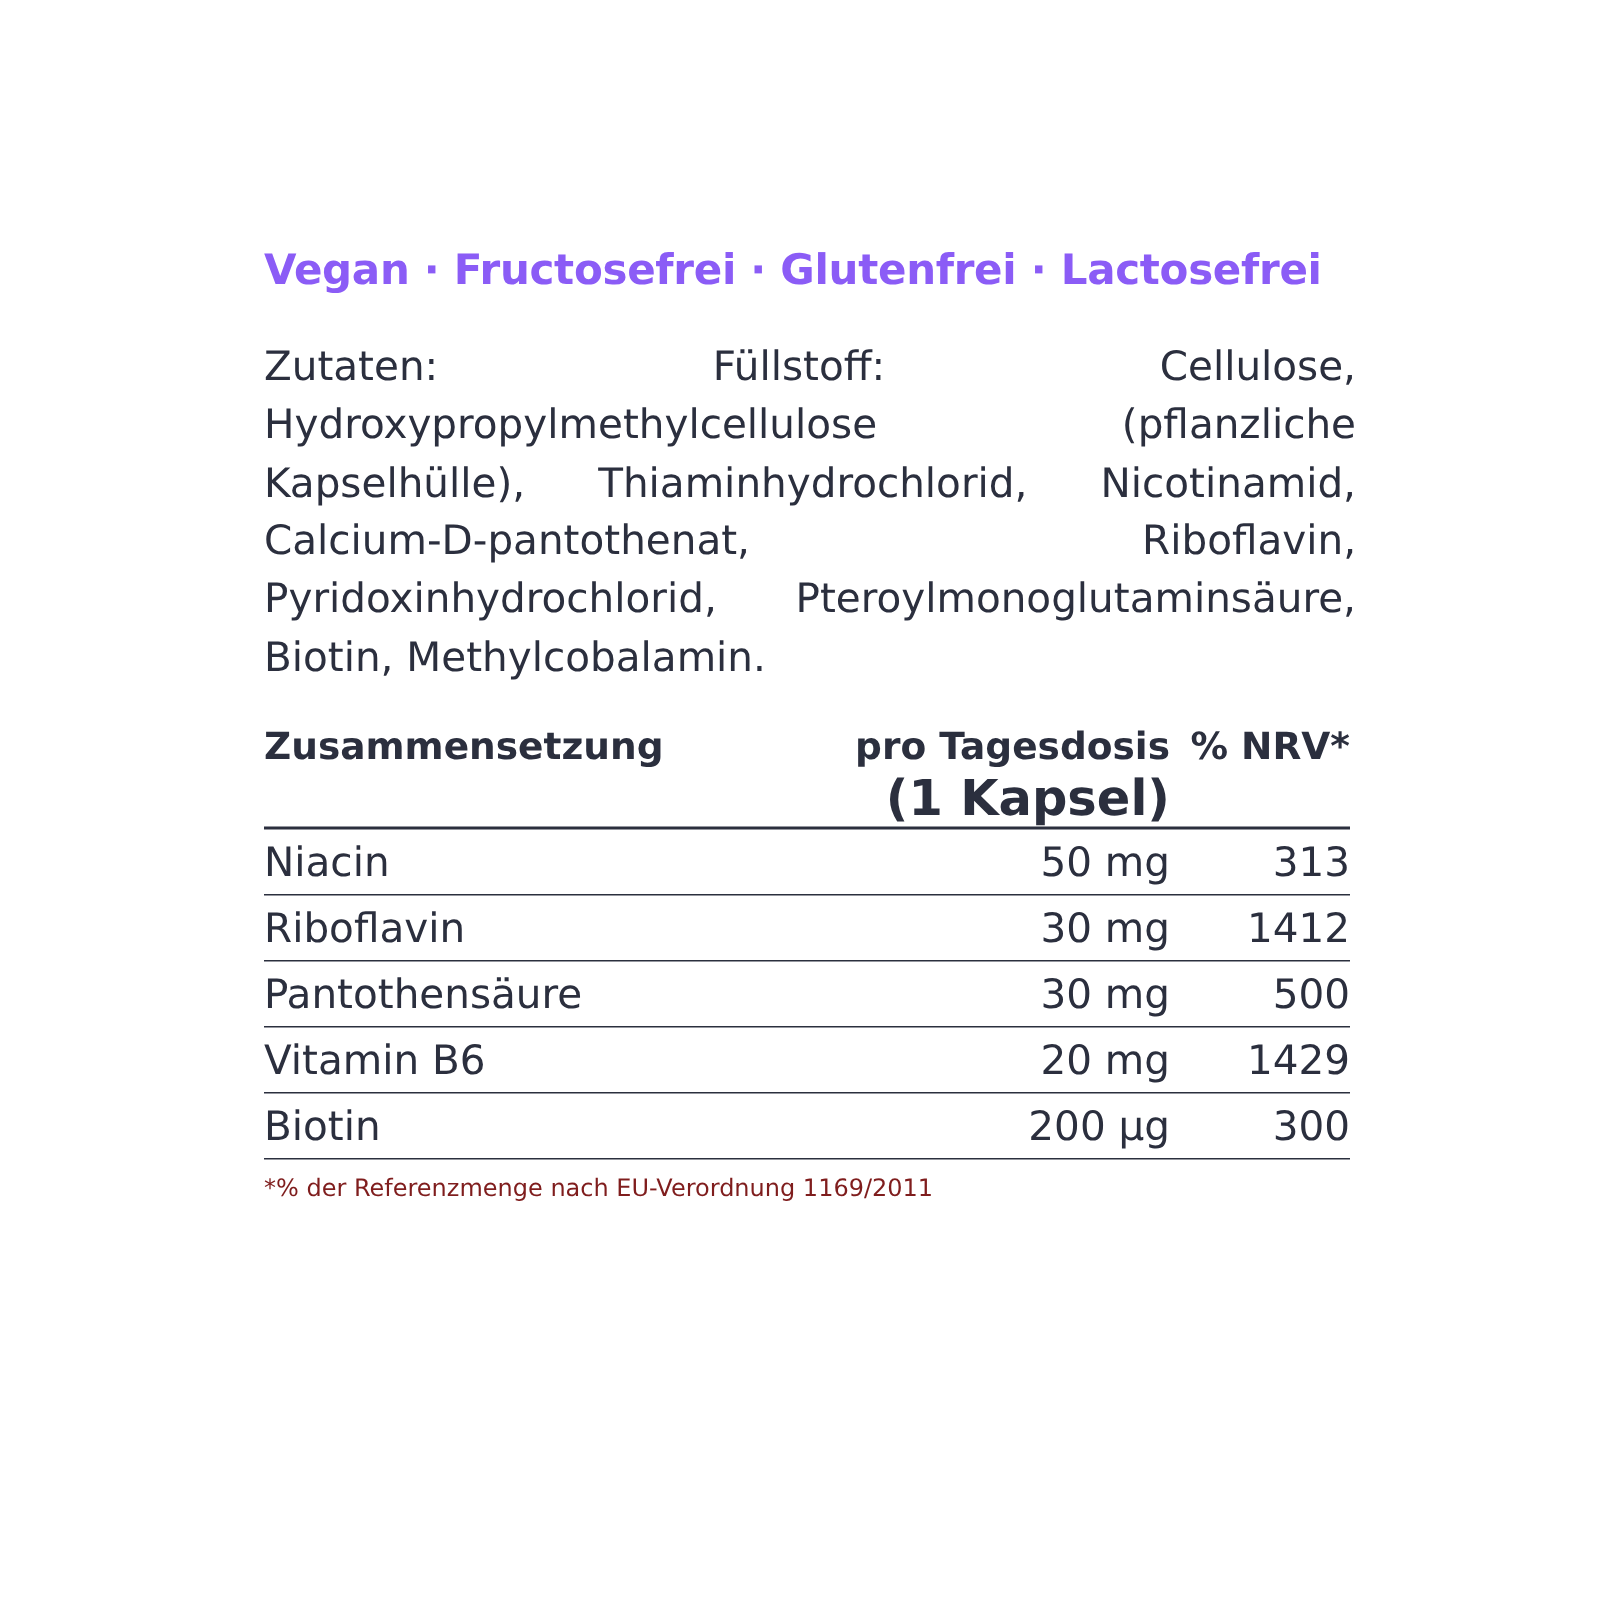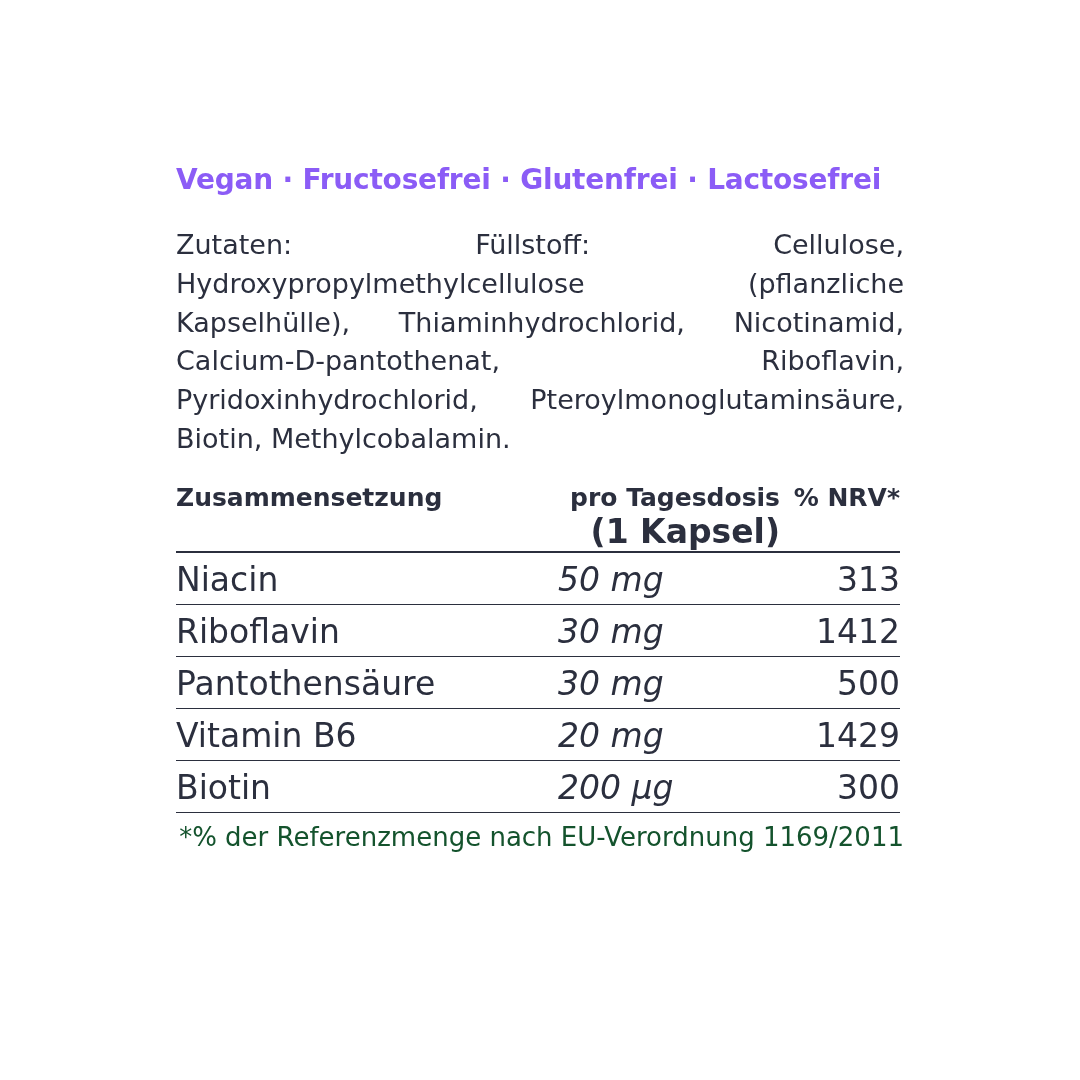--- a/index.html
+++ b/index.html
@@ -70,30 +70,29 @@
   }
   .subhead-row td.col-dose { text-align: right; }
   .rule-top td {
     border-bottom: 2px solid #2b2f3e;
     height: 0;
     padding: 0;
   }
   tbody tr.data-row td {
     border-bottom: 1.5px solid #2b2f3e;
     padding: 7px 0 5px 0;
-    font-size: 33px;
+    font-size: 27px;
   }
   tbody tr.data-row td.col-name { text-align: left; }
-  tbody tr.data-row td.col-dose { text-align: left; font-style: italic; }
+  tbody tr.data-row td.col-dose { text-align: right; }
   tbody tr.data-row td.col-nrv  { text-align: right; }
   .footnote {
-    font-size: 26px;
-    color: #14532d;
+    font-size: 16px;
+    color: #7f1d1d;
     margin-top: 9px;
-    text-align: right;
   }
   .col-name { width: 382px; }
   .col-dose { width: 222px; }
   .col-nrv  { width: 120px; }
 </style>
 </head>
 <body>
 
 <div class="page">
 

